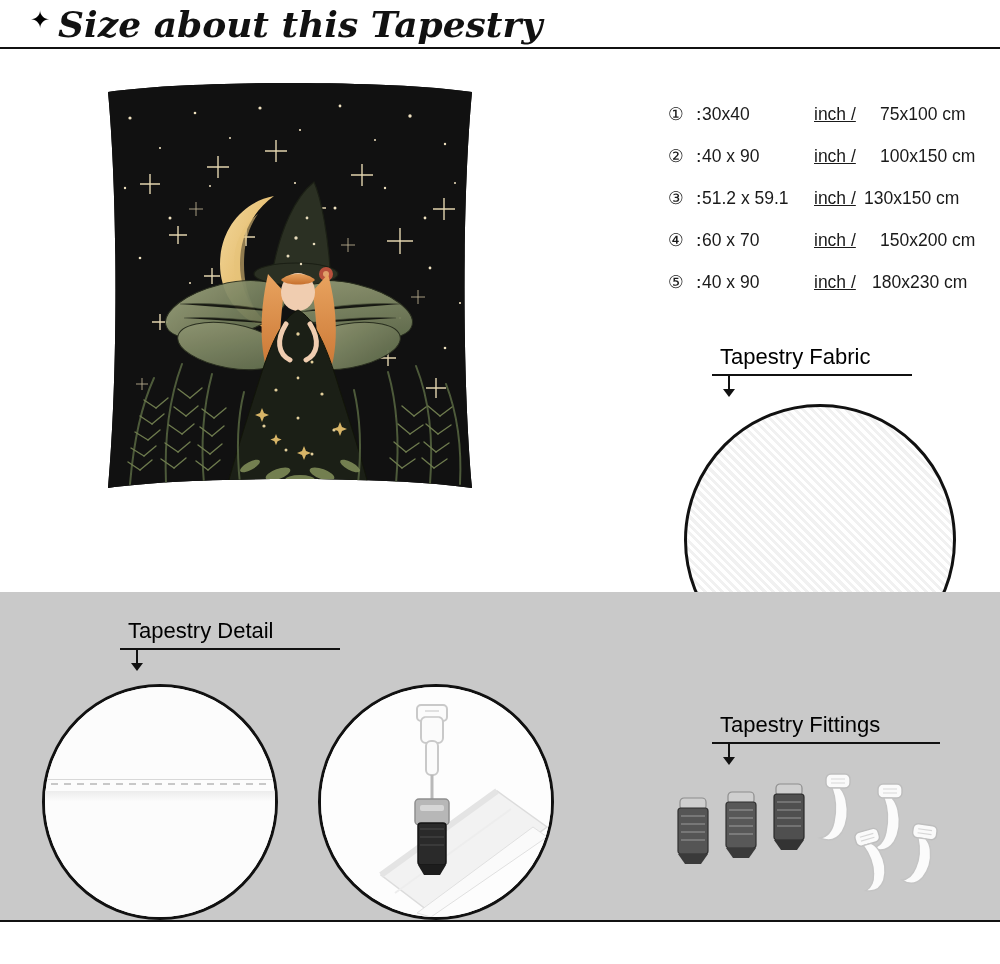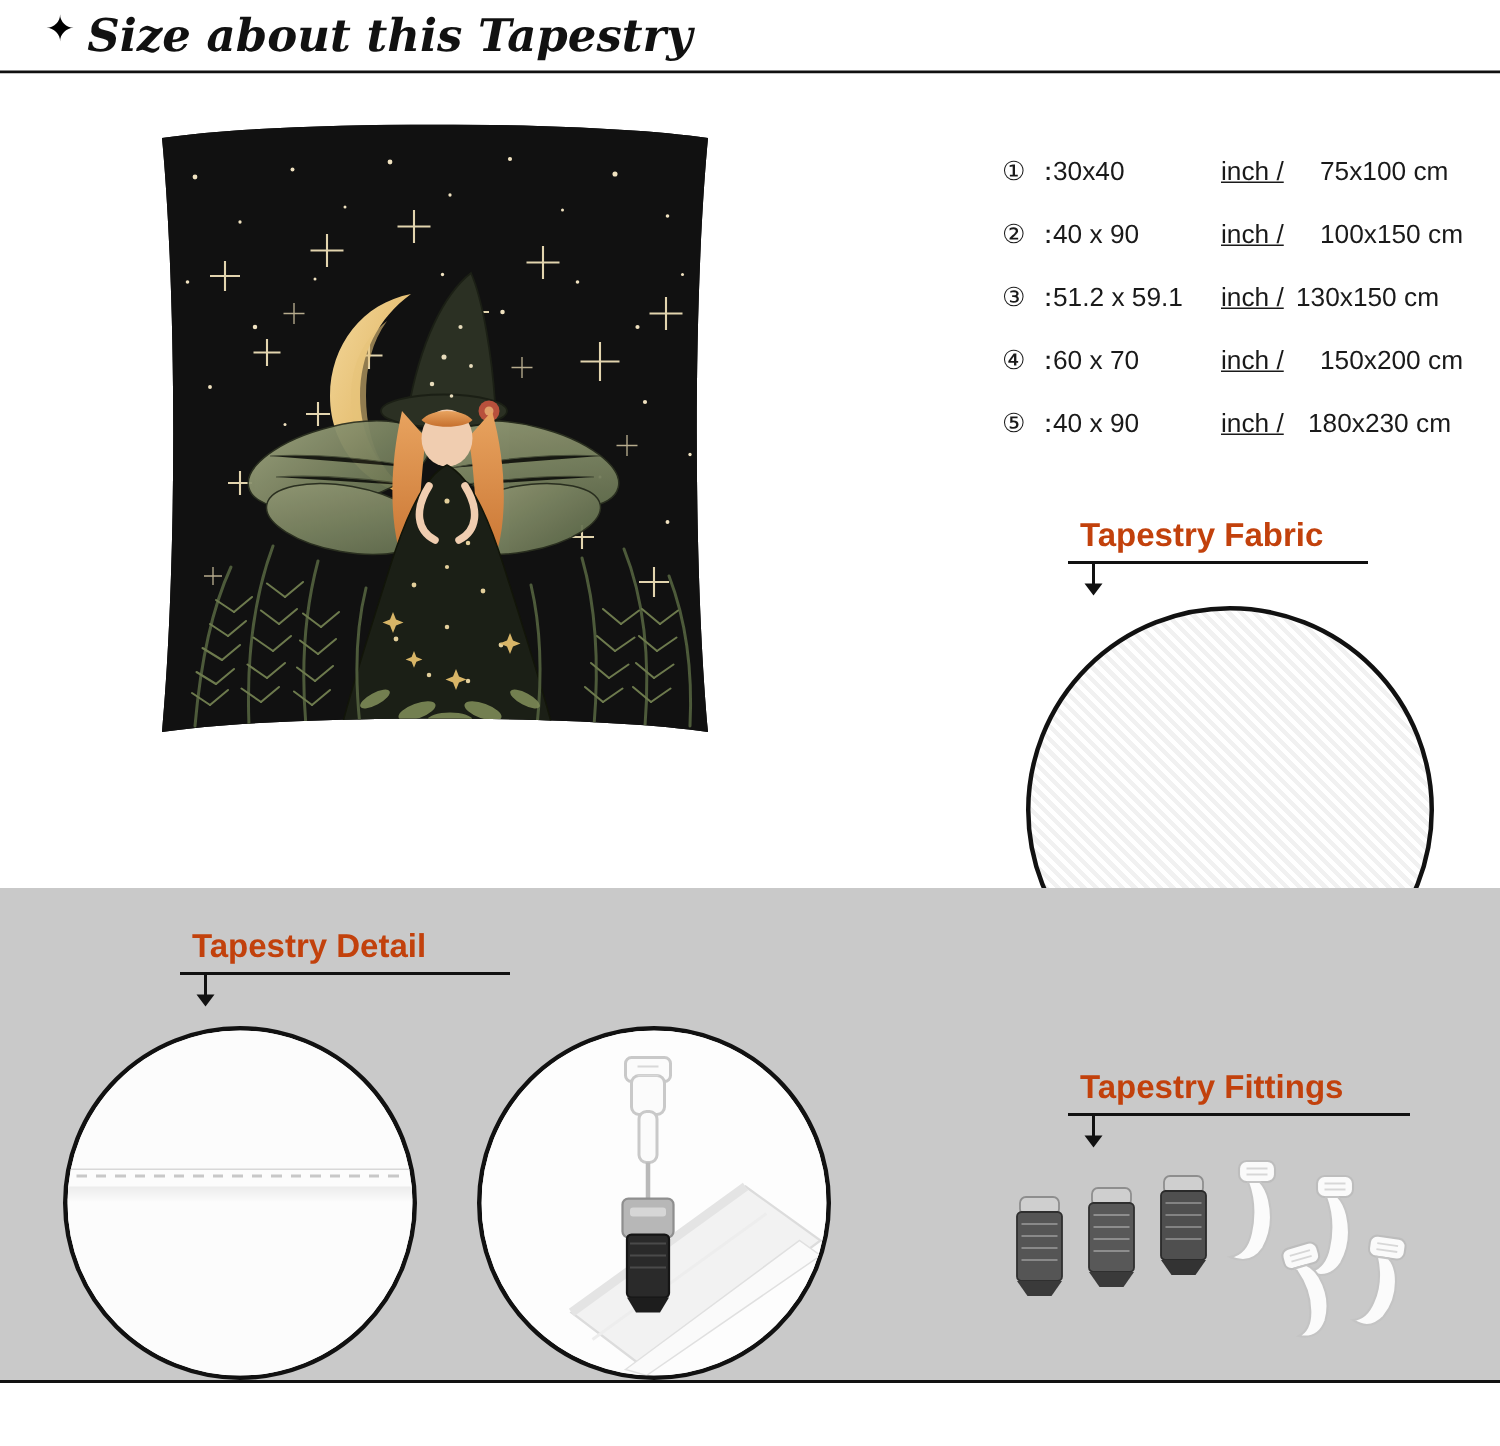--- a/index.html
+++ b/index.html
@@ -25,21 +25,21 @@
   .header-star {
     font-size: 24px;
     line-height: 1;
     margin-right: 8px;
     color: #000;
     transform: translateY(-4px);
   }
   .header-title {
     font-family: "DejaVu Serif", serif;
     font-weight: bold;
-    font-size: 30px;
+    font-size: 36px;
     font-style: italic;
     letter-spacing: 0px;
     color: #111;
     white-space: nowrap;
   }
   .header-rule {
     position: absolute;
     left: 0; top: 47px;
     width: 1000px;
     height: 2px;
@@ -79,23 +79,22 @@
   .size-num { width: 22px; flex: none; }
   .size-colon { width: 12px; flex: none; }
   .size-inch { flex: none; }
   .size-unit { flex: none; text-decoration: underline; }
   .size-cm { flex: none; margin-top: 28px; }
 
   
   .sec-head {
     position: absolute;
     font-size: 22px;
-    color: #c2410c;
+    color: #000000;
     white-space: nowrap;
-    font-weight: bold;
   }
   .sec-head .label { display: inline-block; padding: 0 2px 3px 2px; }
   .bracket {
     position: absolute;
     height: 16px;
   }
   .bracket::before {
     content: "";
     position: absolute;
     left: 0; top: 0;

